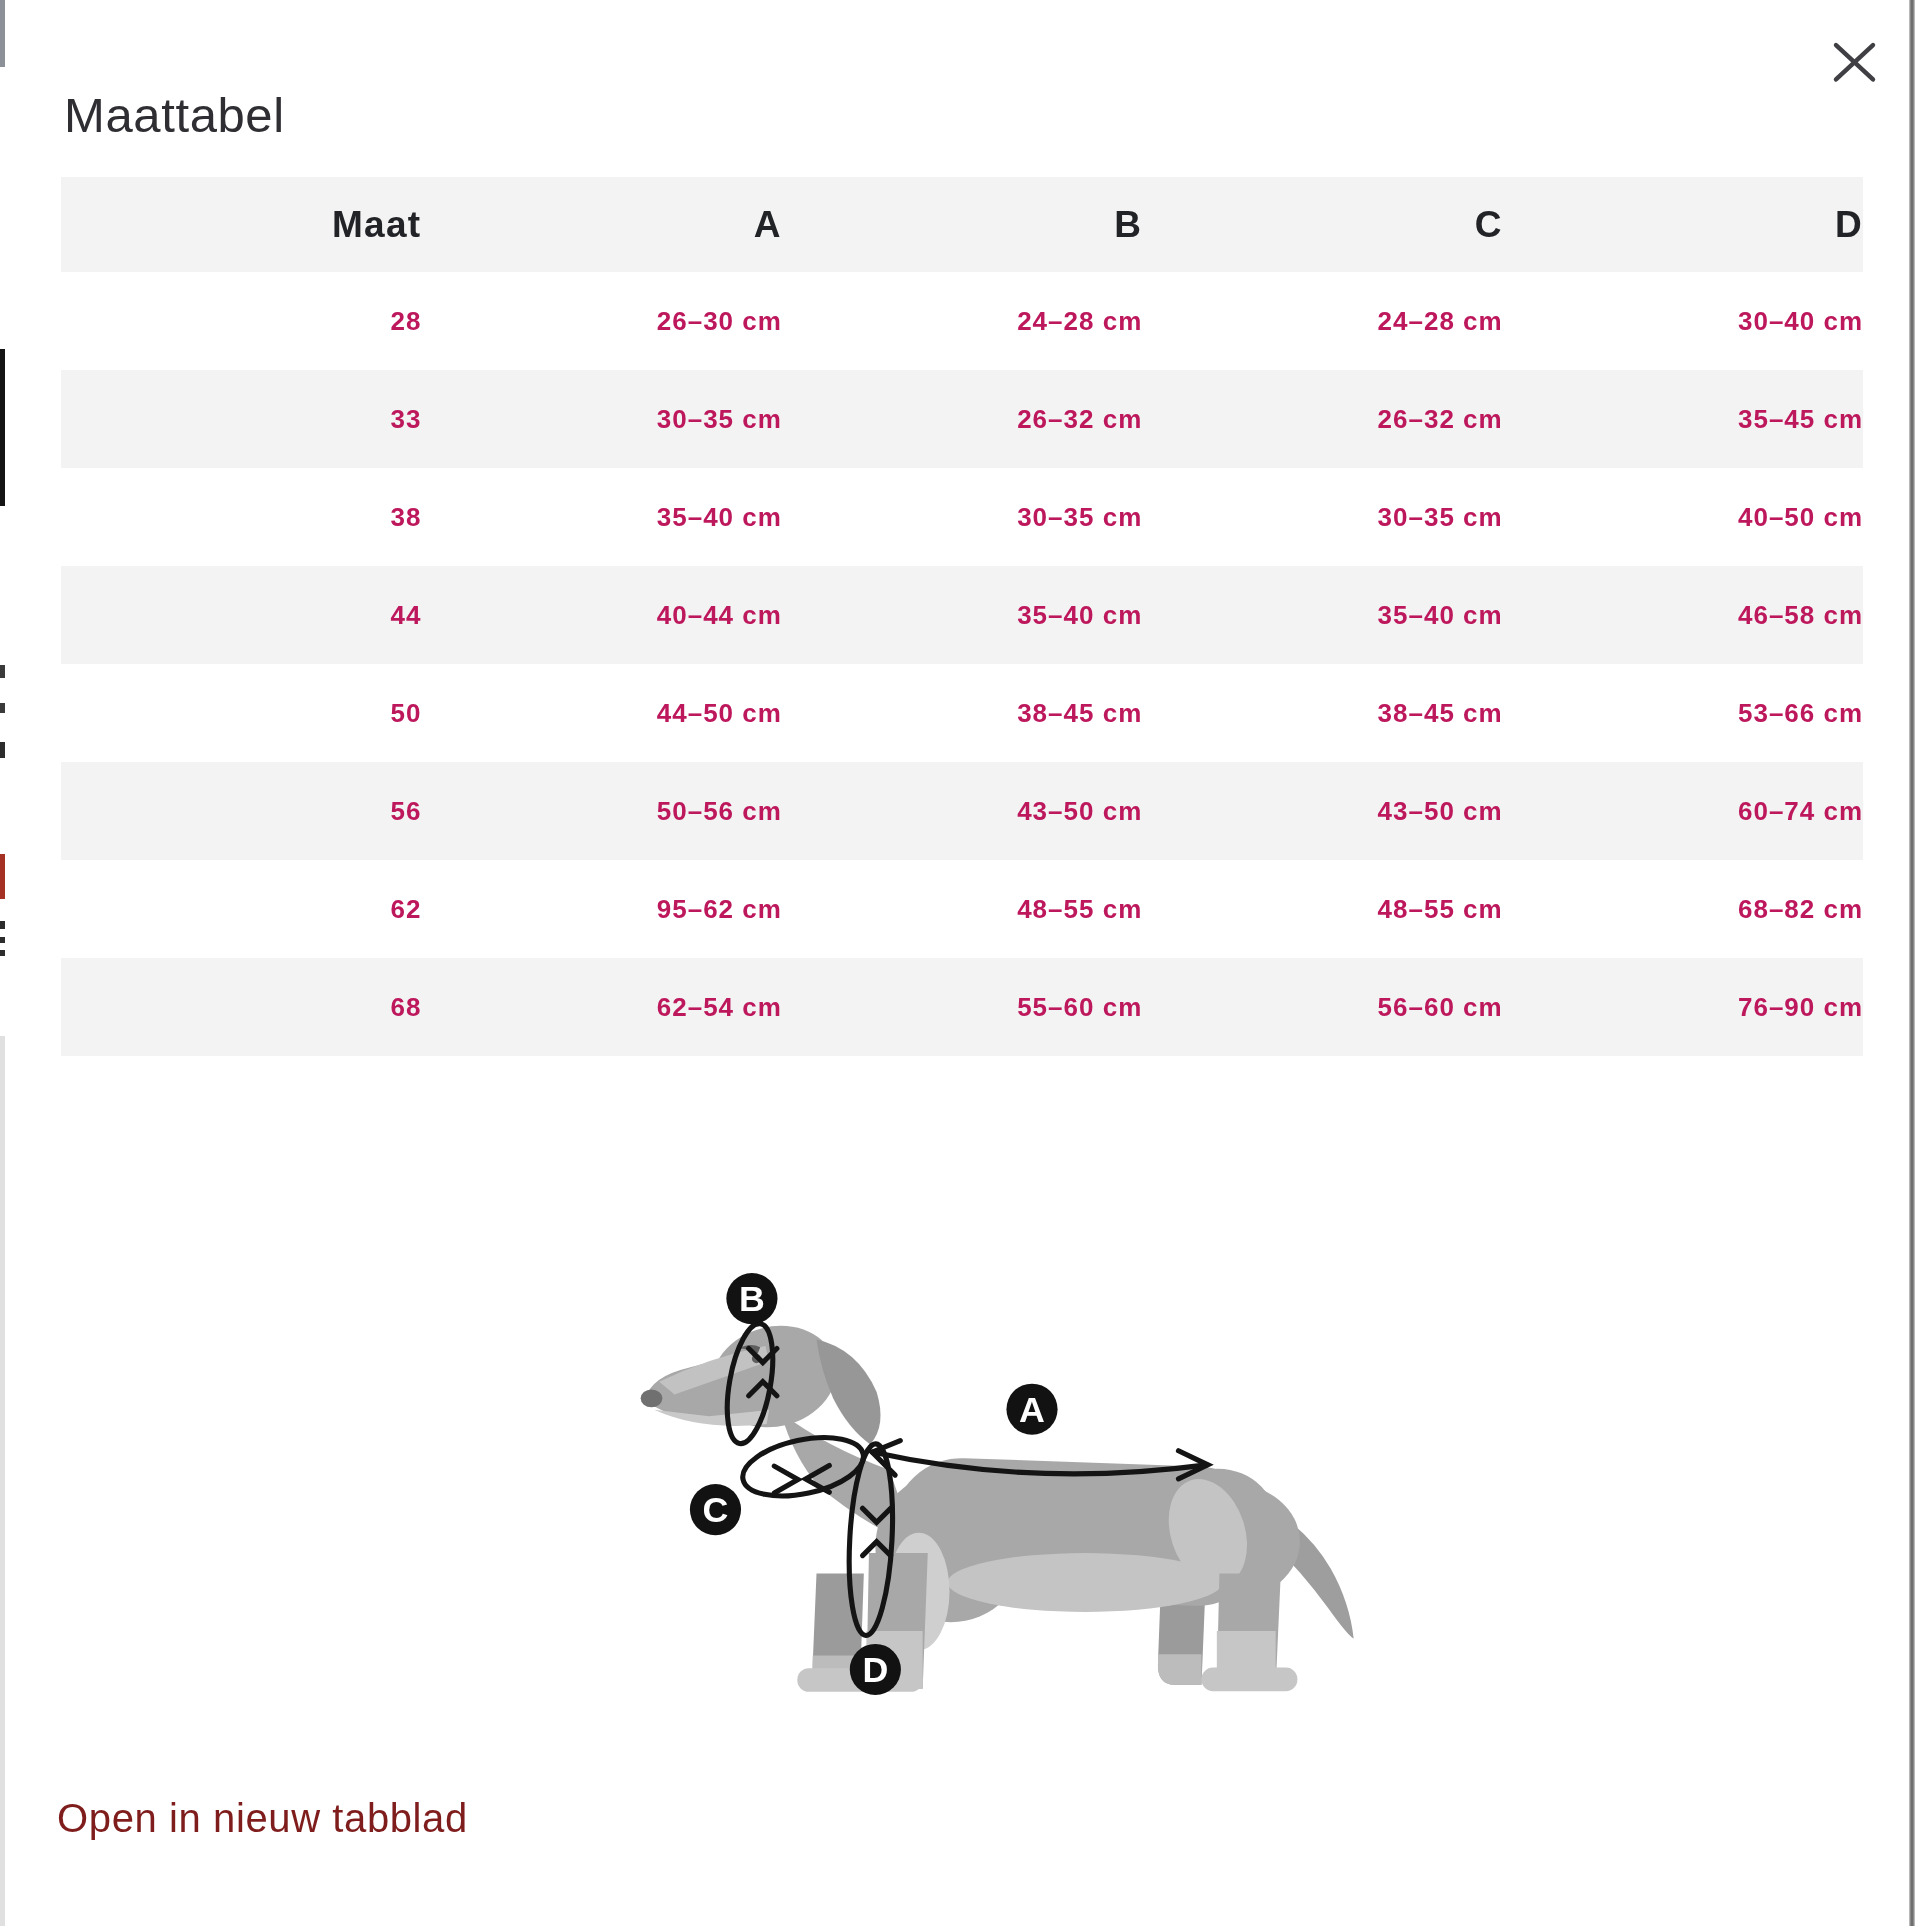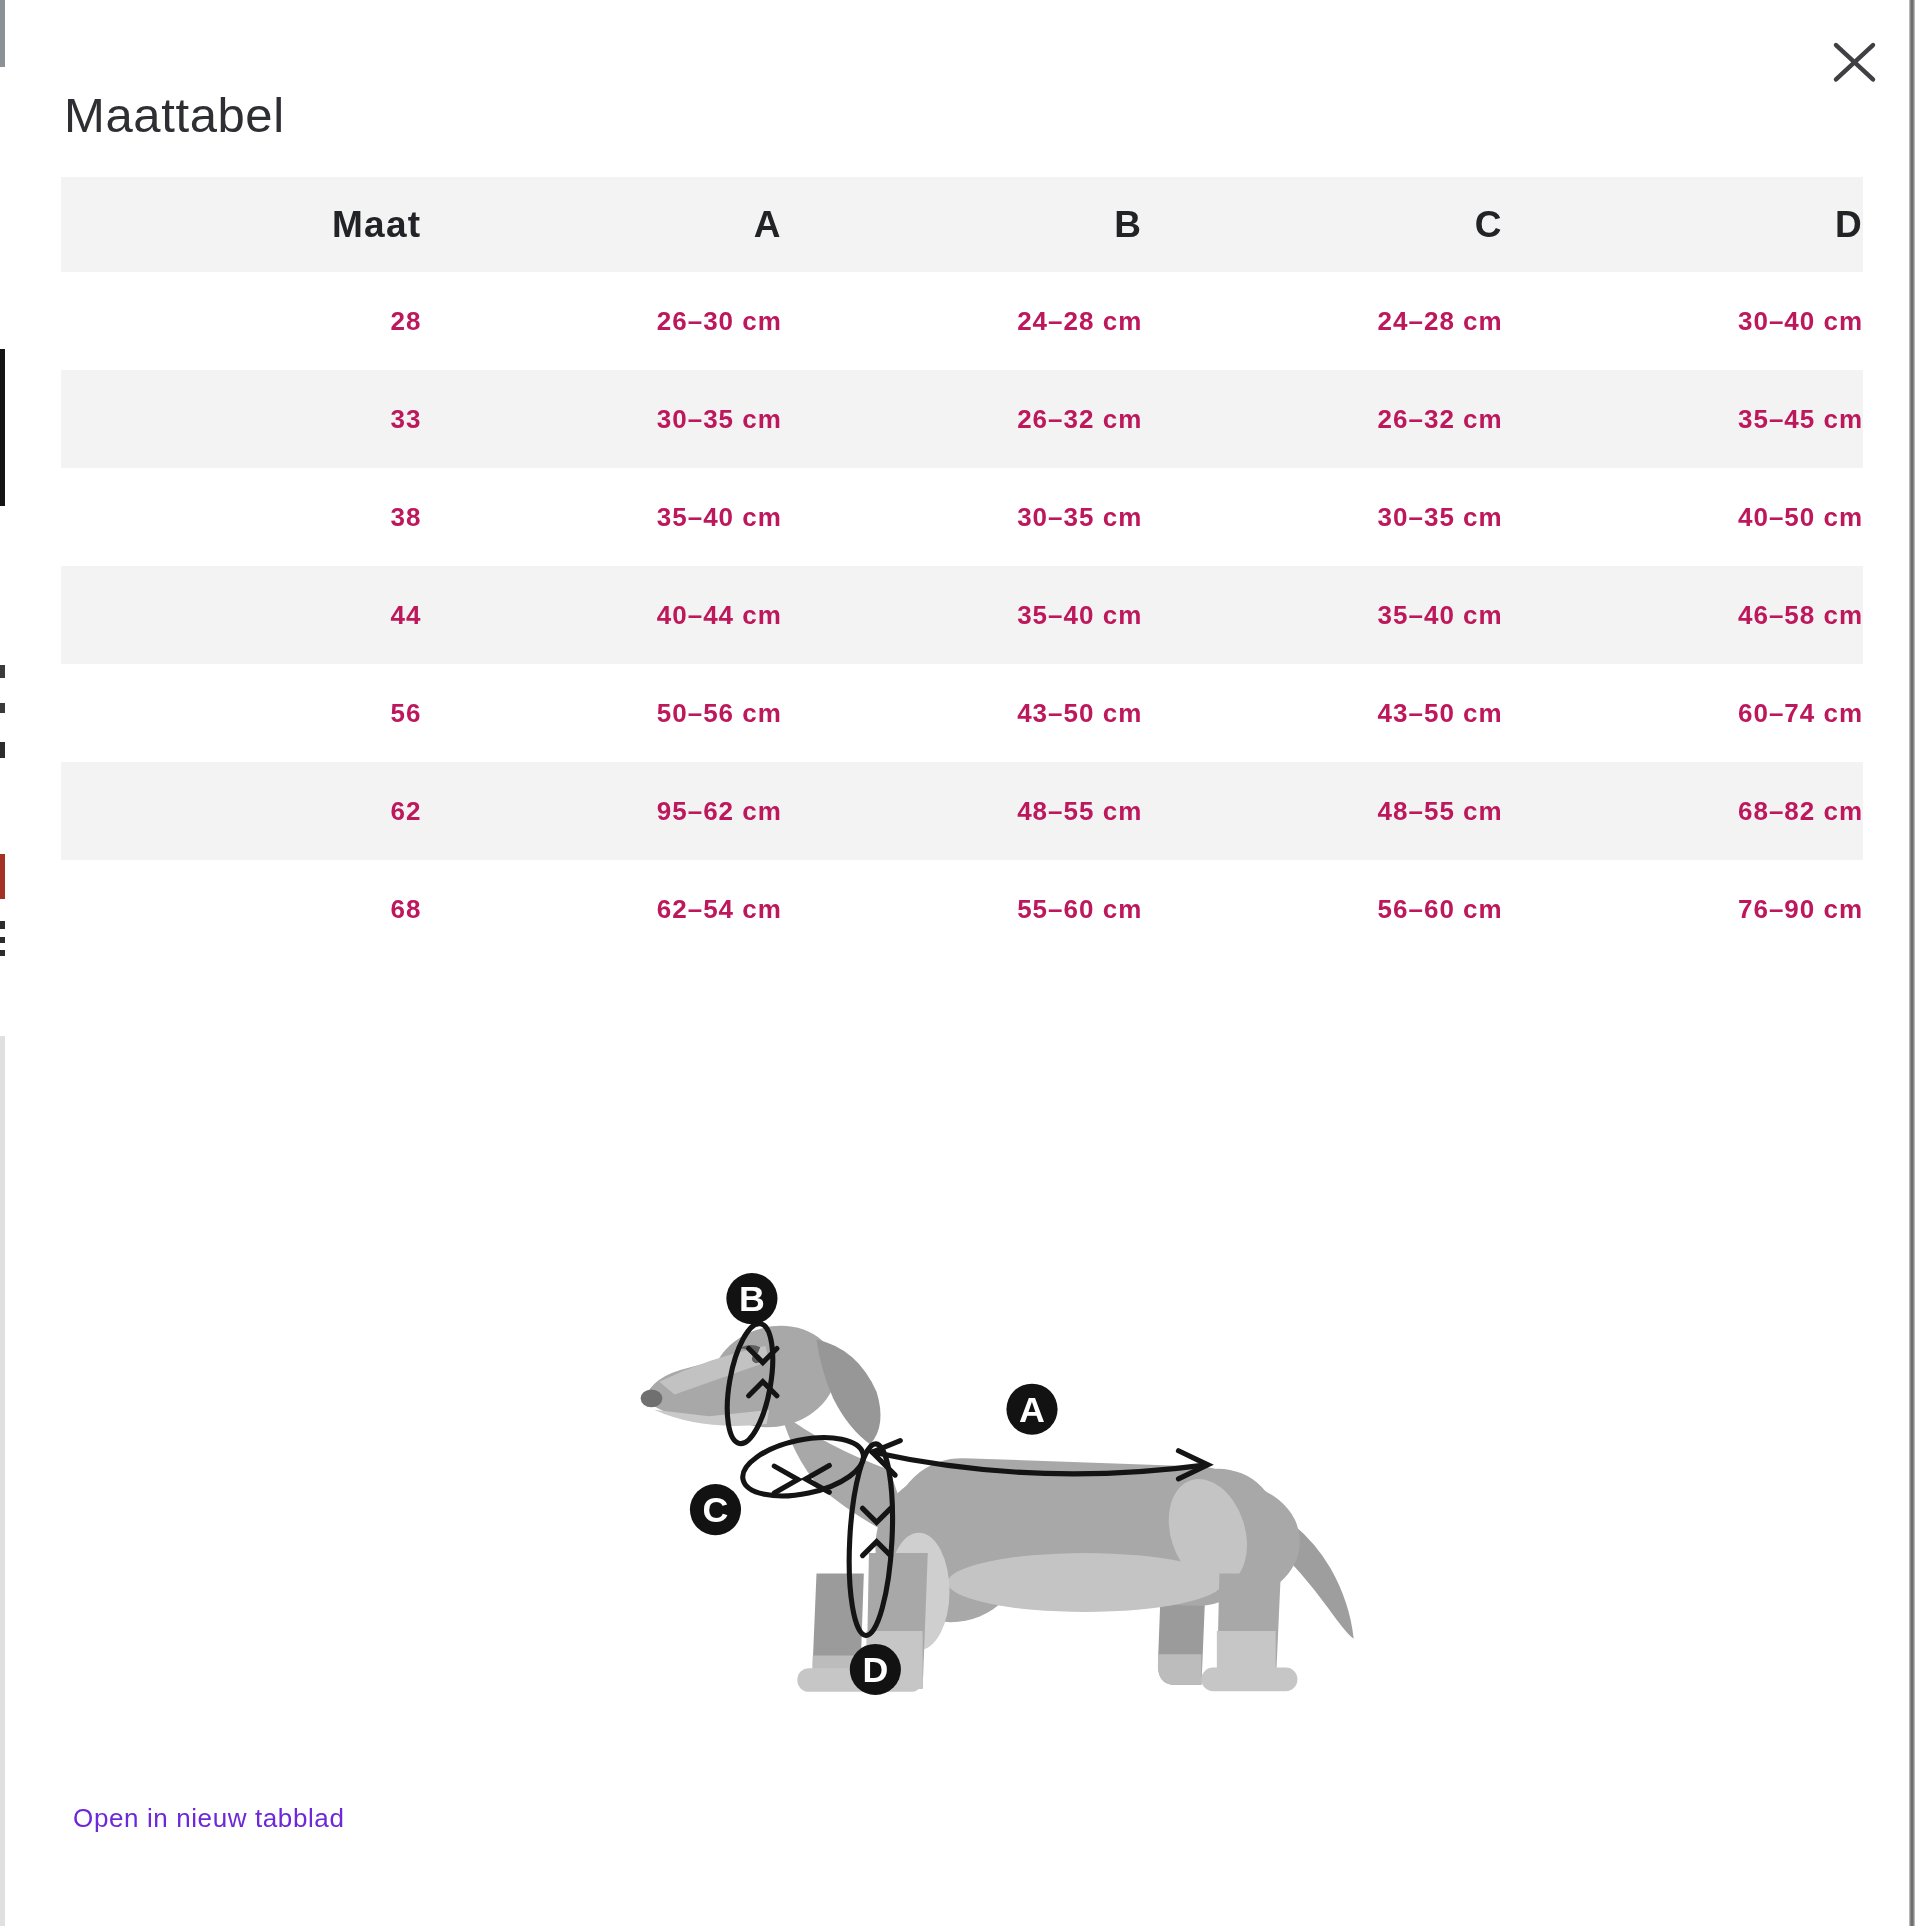--- a/index.html
+++ b/index.html
@@ -29,22 +29,22 @@
   table.size-table th, table.size-table td { text-align:right; vertical-align:middle; padding:0; }
   table.size-table thead tr { height:95px; background:#f3f3f3; }
   table.size-table th { font-size:37px; font-weight:bold; color:#222327; letter-spacing:1.3px; }
   table.size-table tbody tr { height:98px; }
   table.size-table tbody tr:nth-child(even) { background:#f3f3f3; }
   table.size-table td { font-size:26px; font-weight:bold; color:#be185d; letter-spacing:1px; }
 
   .dog-wrap { position:absolute; left:608px; top:1273px; width:870px; height:486px; }
   .dog-wrap svg { width:100%; height:100%; display:block; }
 
-  .open-link { position:absolute; left:68px; top:1798px; font-size:26px; line-height:40px;
-               color:#6d28d9; text-decoration:none; letter-spacing:0.6px; cursor:pointer; }
+  .open-link { position:absolute; left:52px; top:1798px; font-size:40px; line-height:40px;
+               color:#7f1d1d; text-decoration:none; letter-spacing:0.6px; cursor:pointer; }
 </style>
 </head>
 <body>
 
 <div class="stage">
 
   <div class="bg-sliver">
     <div class="blk" style="top:0;height:67px;background:#8b9197;"></div>
     <div class="blk" style="top:349px;height:157px;background:#141414;"></div>
     <div class="blk" style="top:665px;height:12.8px;background:#3a3a3a;"></div>
@@ -101,20 +101,27 @@
             <td>40–50 cm</td>
           </tr>
           <tr>
             <td>44</td>
             <td>40–44 cm</td>
             <td>35–40 cm</td>
             <td>35–40 cm</td>
             <td>46–58 cm</td>
           </tr>
           <tr>
+            <td>50</td>
+            <td>44–50 cm</td>
+            <td>38–45 cm</td>
+            <td>38–45 cm</td>
+            <td>53–66 cm</td>
+          </tr>
+          <tr>
             <td>56</td>
             <td>50–56 cm</td>
             <td>43–50 cm</td>
             <td>43–50 cm</td>
             <td>60–74 cm</td>
           </tr>
           <tr>
             <td>62</td>
             <td>95–62 cm</td>
             <td>48–55 cm</td>

